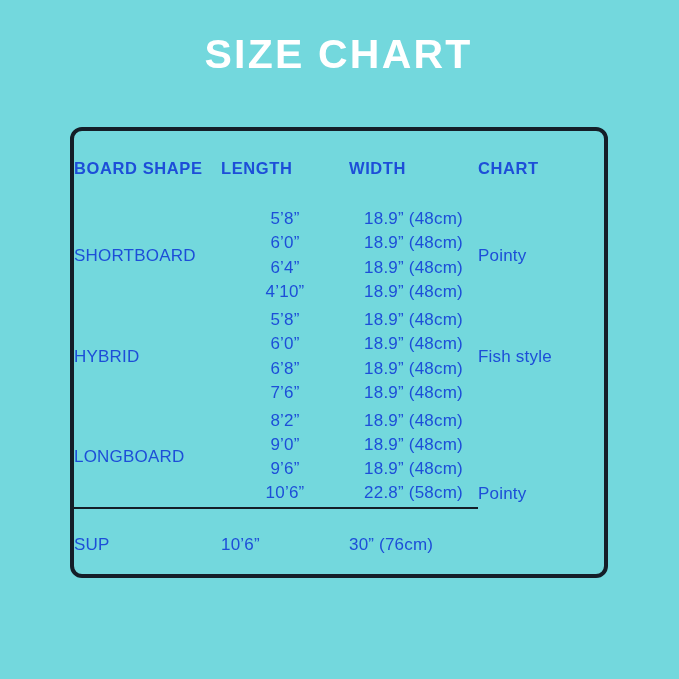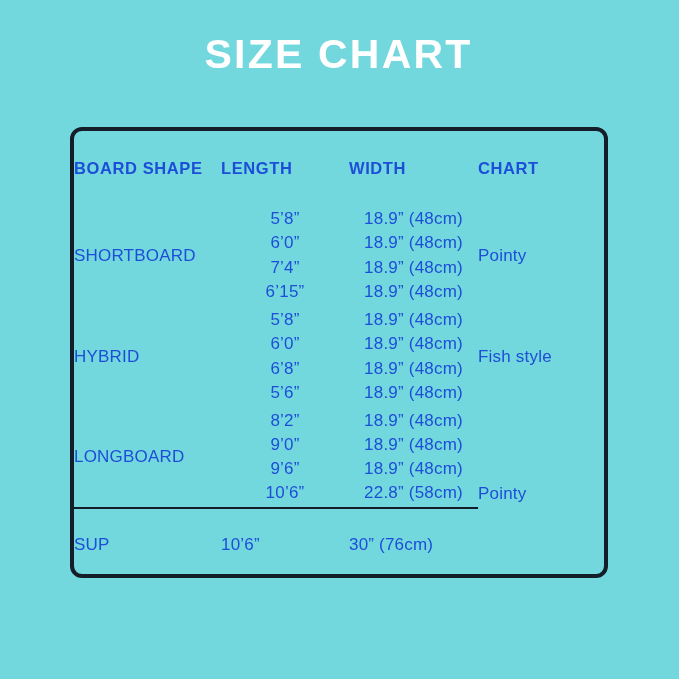--- a/index.html
+++ b/index.html
@@ -127,22 +127,22 @@
     <tbody>
 
       <tr class="divide">
         <td class="vline">
           <span class="cell-label">SHORTBOARD</span>
         </td>
         <td class="vline">
           <div class="stack">
             <span>5’8”</span>
             <span>6’0”</span>
-            <span>7’4”</span>
-            <span>6’15”</span>
+            <span>6’4”</span>
+            <span>4’10”</span>
           </div>
         </td>
         <td class="vline">
           <div class="stack">
             <span>18.9” (48cm)</span>
             <span>18.9” (48cm)</span>
             <span>18.9” (48cm)</span>
             <span>18.9” (48cm)</span>
           </div>
         </td>
@@ -153,21 +153,21 @@
 
       <tr class="divide">
         <td class="vline">
           <span class="cell-label">HYBRID</span>
         </td>
         <td class="vline">
           <div class="stack">
             <span>5’8”</span>
             <span>6’0”</span>
             <span>6’8”</span>
-            <span>5’6”</span>
+            <span>7’6”</span>
           </div>
         </td>
         <td class="vline">
           <div class="stack">
             <span>18.9” (48cm)</span>
             <span>18.9” (48cm)</span>
             <span>18.9” (48cm)</span>
             <span>18.9” (48cm)</span>
           </div>
         </td>

